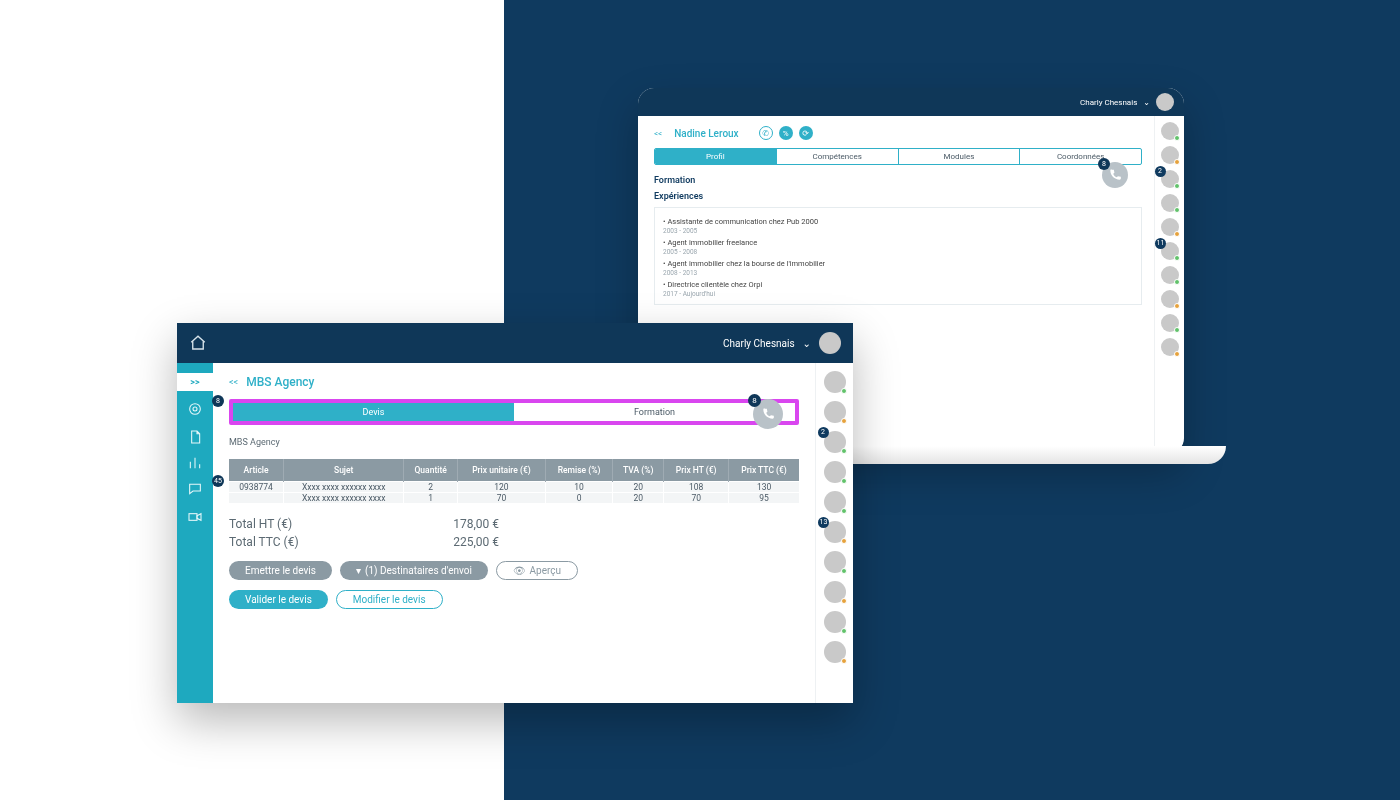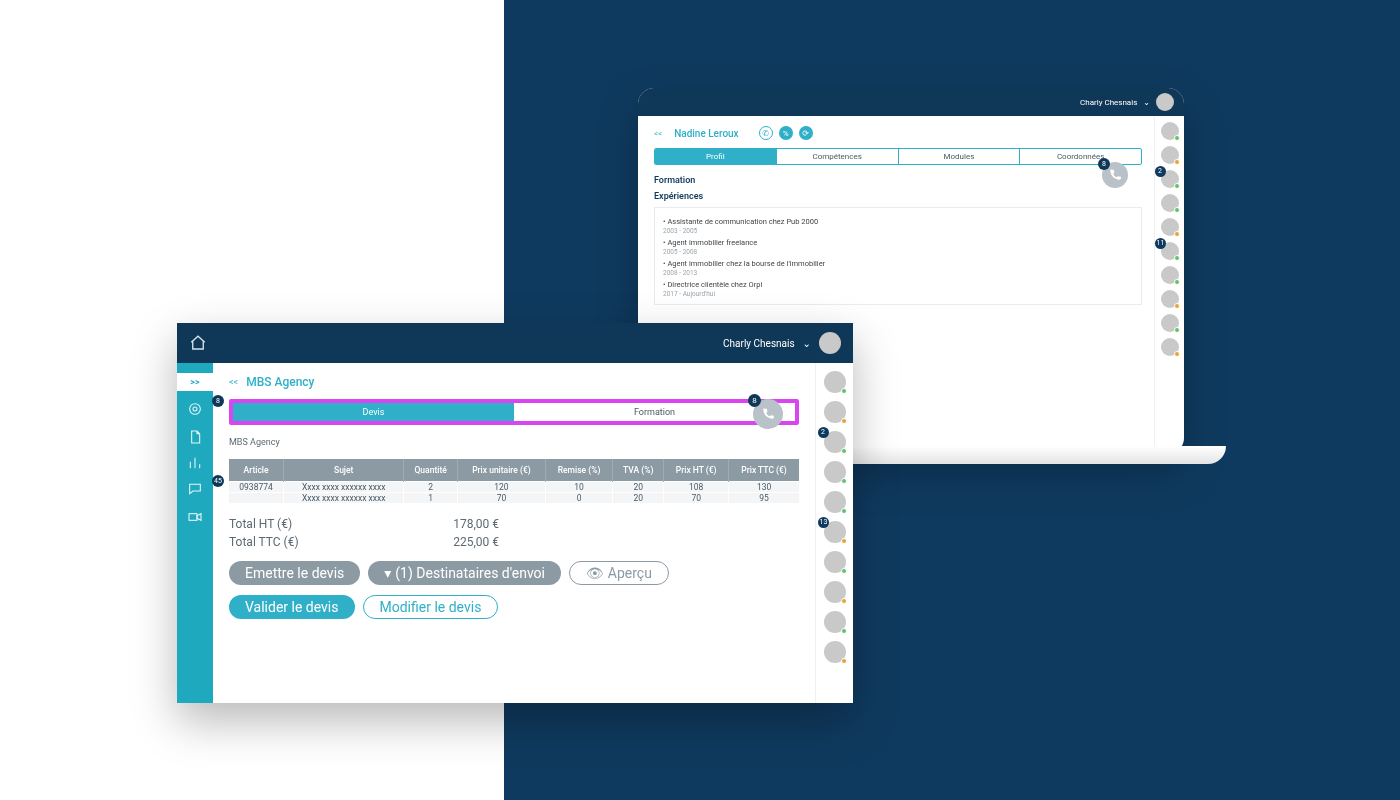--- a/index.html
+++ b/index.html
@@ -71,21 +71,21 @@
 
   table.quote { width:100%; border-collapse:collapse; font-size:8.5px; color:#4b5a66; }
   table.quote th { background:#8b9aa3; color:#fff; font-weight:500; padding:6px 4px; border-right:1px solid #9fabb3; }
   table.quote td { background:#f3f5f6; padding:0 4px; text-align:center; border-right:1px solid #fff; border-top:1px solid #fff; }
   table.quote td:nth-child(1), table.quote td:nth-child(2){ text-align:center;}
   table.quote th:last-child, table.quote td:last-child{ border-right:none;}
 
   .totals { margin-top:12px; width:270px; }
   .totals-row { display:flex; justify-content:space-between; font-size:12px; color:#5c6a73; padding:2px 0;}
   .btnrow { margin-top:10px; display:flex; gap:8px; flex-wrap:wrap; }
-  .pill { border-radius:12px; padding:3px 16px; font-size:14px; display:inline-flex; align-items:center; gap:4px; cursor:pointer; }
+  .pill { border-radius:12px; padding:3px 16px; font-size:10px; display:inline-flex; align-items:center; gap:4px; cursor:pointer; }
   .pill.grey { background:#8b9aa3; color:#fff; }
   .pill.greyout { background:#fff; border:1px solid #8b9aa3; color:#8b9aa3;}
   .pill.teal { background:#2fb0c8; color:#fff; }
   .pill.tealout{ background:#fff; border:1px solid #2fb0c8; color:#2fb0c8;}
 
   .wa-phonebtn { position:absolute; right:32px; top:36px; width:30px; height:30px; border-radius:50%; background:#b9c2c8; display:flex; align-items:center; justify-content:center; color:#fff; }
   .wa-phonebtn .cnt{ position:absolute; top:-5px; left:-5px; background:#0f3758; color:#fff; font-size:8px; border-radius:7px; min-width:13px; height:13px; line-height:13px; text-align:center; }
 
   .home-icn { width:18px; height:18px; stroke:#d7e3ea; fill:none; stroke-width:1.8;}
   .phone-svg{ width:14px; height:14px; fill:#fff;}

